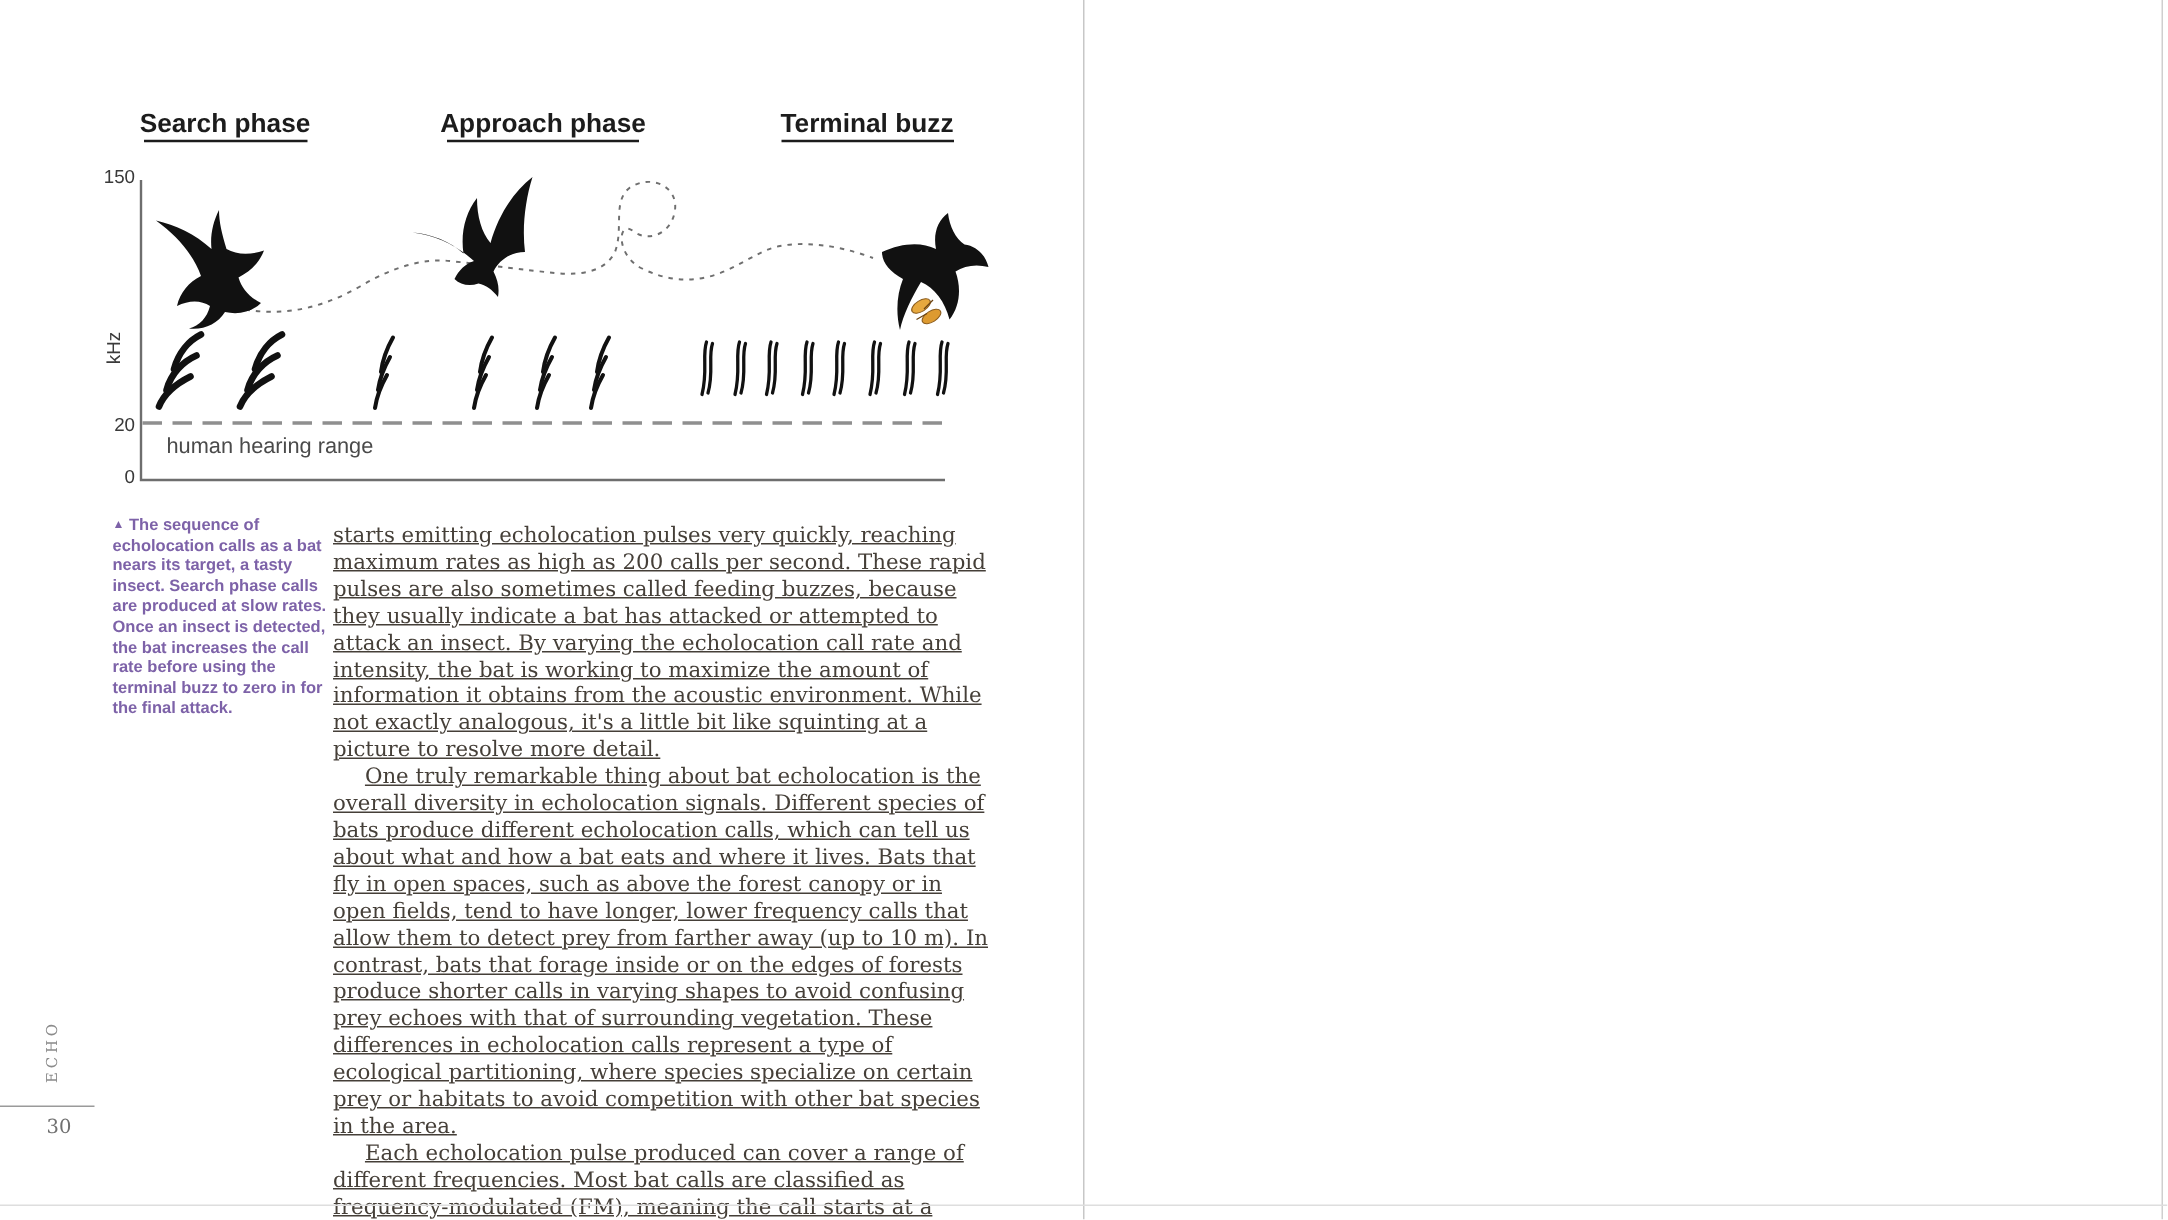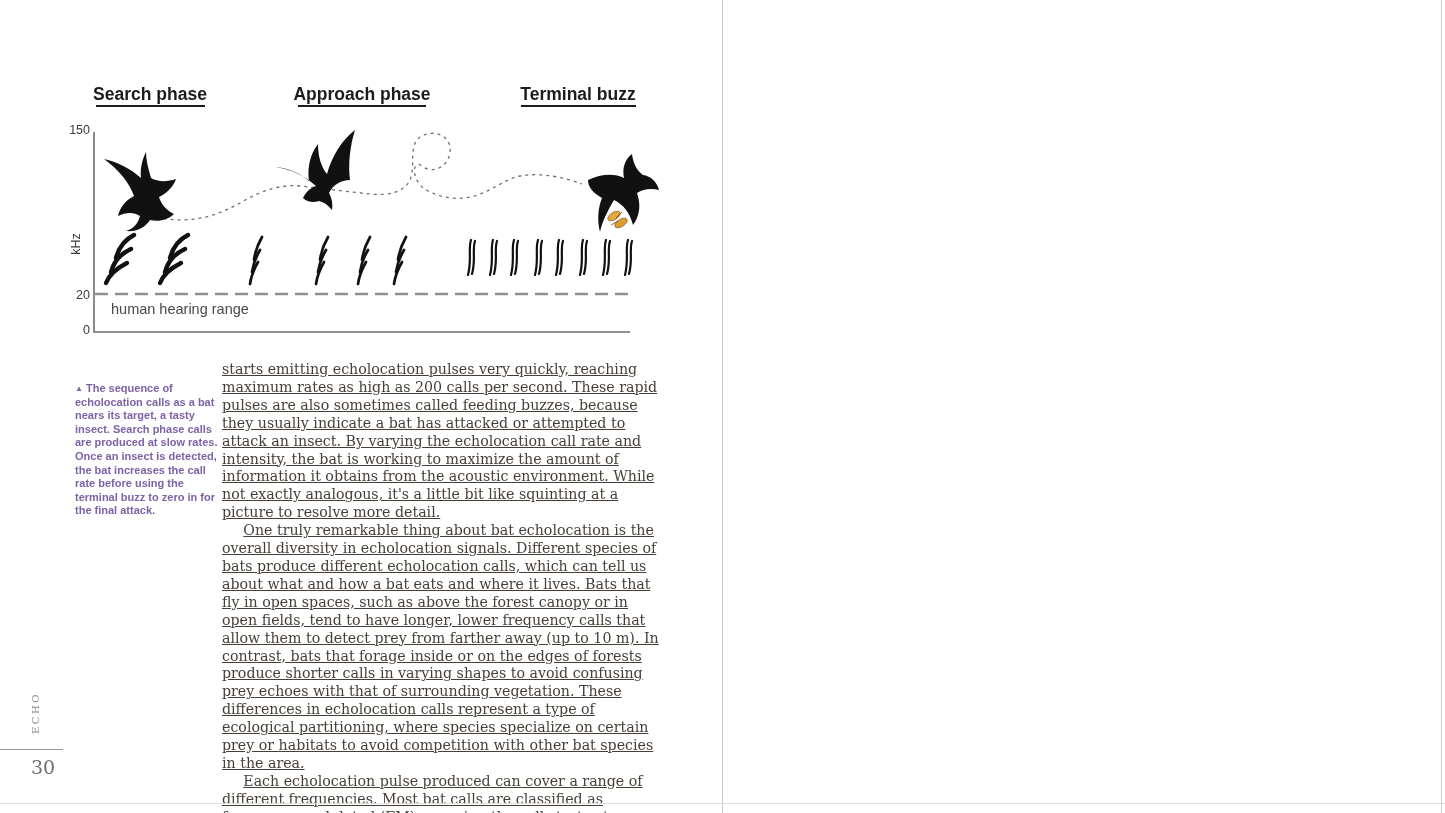--- a/index.html
+++ b/index.html
@@ -1,60 +1,60 @@
 <!DOCTYPE html>
 <html><head>
 <meta charset="utf-8">
 <style>
   html,body{margin:0;padding:0;}
   body{
     width:1445px;height:813px;position:relative;overflow:hidden;
     background:#ffffff;
     font-family:"DejaVu Serif","Liberation Serif",serif;
   }
-  .page{position:absolute;top:0;height:666px;background:#fff;margin-top:12px;}
+  .page{position:absolute;top:0;height:666px;background:#fff;}
   #left-page{left:0;width:722px;}
   #right-page{left:723px;width:722px;}
   .gutter{position:absolute;top:0;bottom:0;width:1px;background:#c7c7c7;}
   #gutter-line{left:722px;}
   #right-edge-line{left:1441px;background:#cfcfcf;}
   #bottom-edge-line{position:absolute;left:0;top:803px;width:1445px;height:1px;background:#dedede;}
 
   
   #diagram-svg{position:absolute;left:60px;top:60px;}
   .phase-title{font-family:"Liberation Sans",sans-serif;font-weight:bold;font-size:17.5px;fill:#1c1c1c;}
   .tick-label{font-family:"Liberation Sans",sans-serif;font-size:12.5px;fill:#3a3a3a;}
   .hearing-label{font-family:"Liberation Sans",sans-serif;font-size:14.5px;fill:#4a4a4a;}
 
   
   .fig-caption{
     position:absolute;
     font-family:"Liberation Sans",sans-serif;
     font-weight:bold;font-size:11px;line-height:13.6px;
     color:#7d62a8;
   }
-  #left-caption{left:75px;top:370px;width:145px;}
+  #left-caption{left:75px;top:343px;width:145px;}
   .caption-marker{font-size:8px;vertical-align:1px;}
 
   
   .body-col{position:absolute;color:#453f38;font-size:14.2px;line-height:17.9px;text-align:left;}
   #left-body{left:222px;top:349px;width:437px;}
   .body-col p{margin:0;text-decoration:underline;}
   .body-col p.indent{text-indent:1.5em;}
 
   
   .running-head{
     position:absolute;color:#8b8b8b;
     font-size:10px;letter-spacing:2.5px;
     font-family:"DejaVu Serif",serif;
   }
   #running-head-left{left:30px;top:688px;transform:rotate(-90deg);transform-origin:left top;white-space:nowrap;top:722px;}
   .footer-rule{position:absolute;height:1px;background:#9a9a9a;top:737px;}
   #footer-rule-left{left:0;width:63px;}
-  .page-number{position:absolute;top:744px;color:#6f6f6f;font-size:19px;}
+  .page-number{position:absolute;top:744px;color:#6f6f6f;font-size:13px;}
   #page-number-left{left:31px;}
 </style>
 </head>
 <body>
 
 <div class="page" id="left-page">
 
   <svg id="diagram-svg" width="600" height="290" viewBox="0 0 600 290">
 
     <text class="phase-title" x="90" y="28" text-anchor="middle">Search phase</text>

